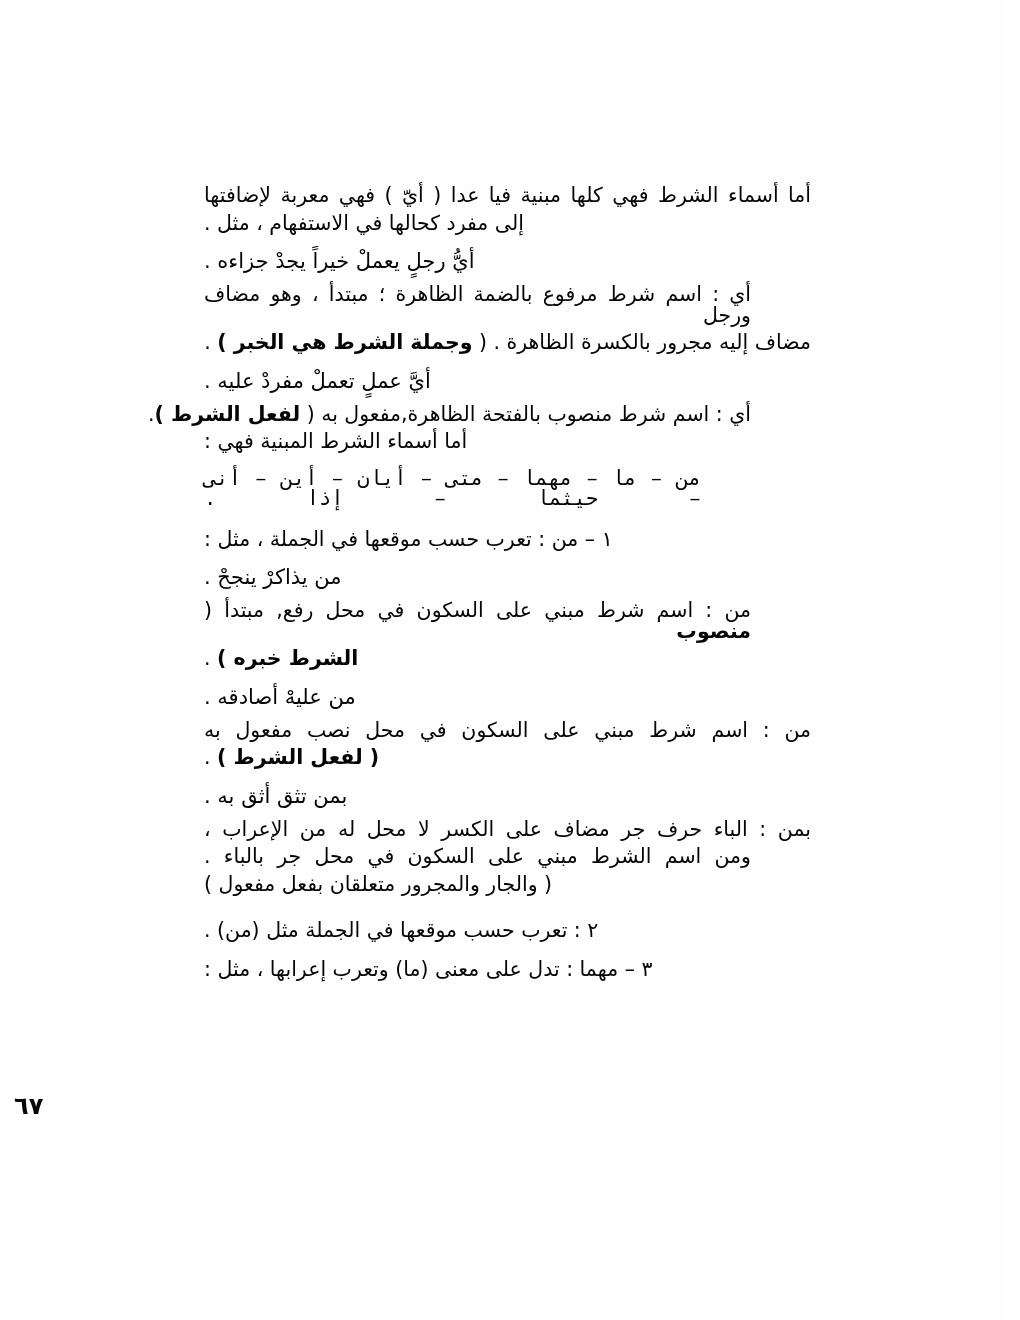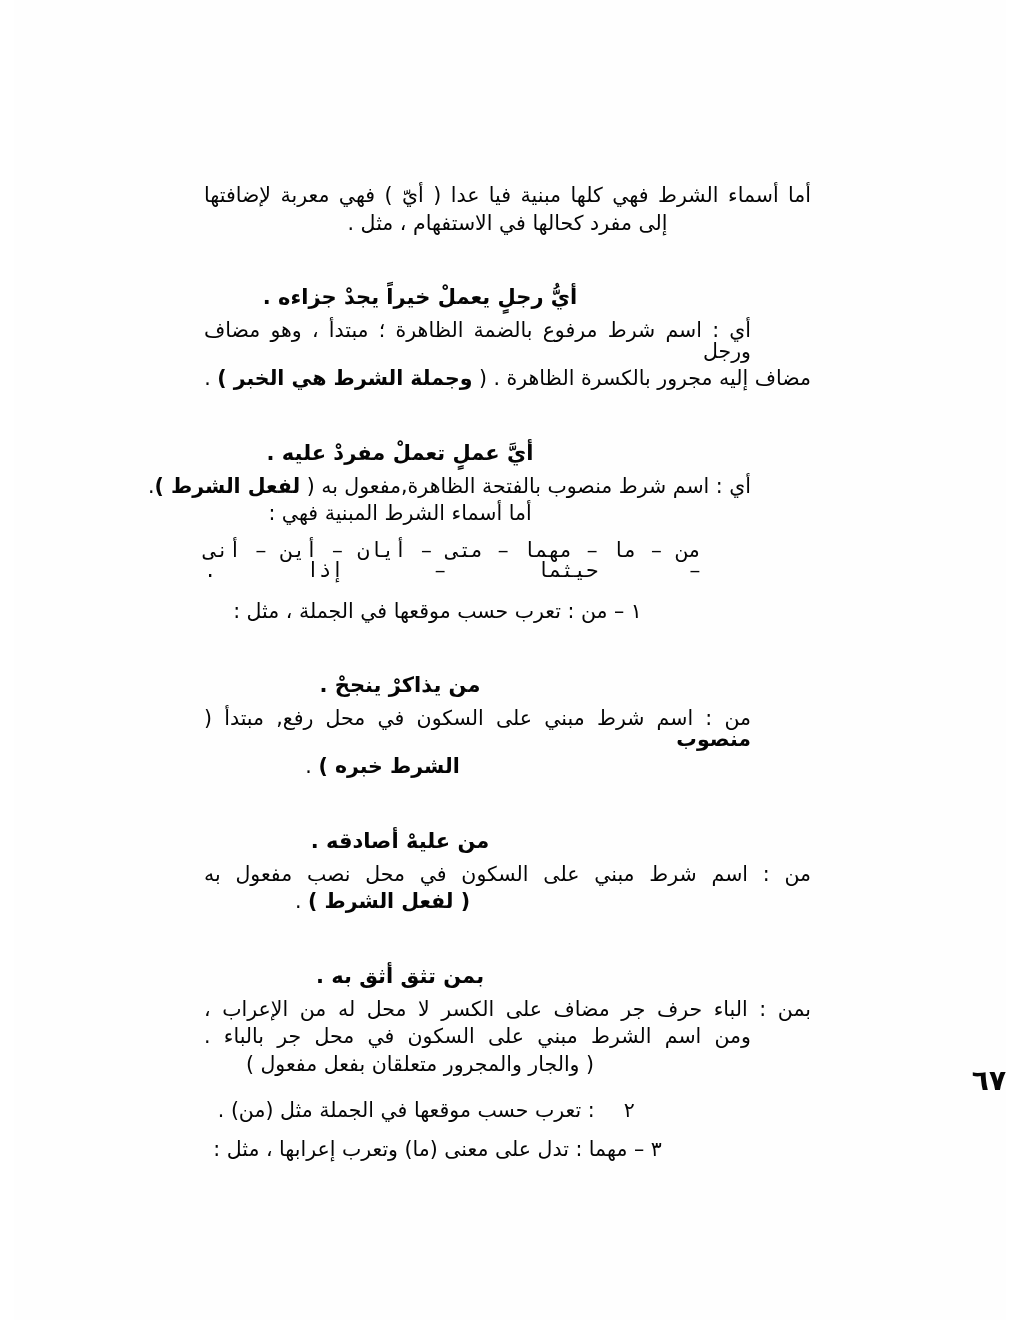--- a/index.html
+++ b/index.html
@@ -43,46 +43,45 @@
     letter-spacing: 0px;
     -webkit-font-smoothing: none;
   }
   
   .just {
     white-space: normal;
     text-align: justify;
     text-align-last: justify;
     word-spacing: 1px;
   }
-  .right  { text-align: center;  white-space: nowrap; }
+  .right  { text-align: left;  white-space: nowrap; }
   .bold   { font-weight: 800; }
   .ex {
-    font-weight: 700;
+    font-weight: 400;
     font-size: 21px;
-    margin-top: 36px;
   }
   .gap-xs { height: 7px; }
   .gap-s  { height: 12px; }
   .gap-m  { height: 18px; }
   .gap-l  { height: 26px; }
   .indent-a { padding-right: 60px; }
   .indent-b { padding-right: 110px; font-family: Liberation Mono, monospace; }
   .indent-c { padding-right: 175px; }
   .indent-d { padding-right: 215px; }
   .indent-e { padding-right: 250px; }
   .indent-f { padding-right: 140px; }
   .pad-l-a { padding-left: 40px; }
   .num-col { display: inline-block; min-width: 56px; }
   .page-number {
     position: absolute;
-    top: 1064px;
+    top: 1092px;
     left: 0;
     right: 0;
-    text-align: right;
-    font-size: 28px;
+    text-align: left;
+    font-size: 24px;
     font-weight: 700;
     color: #070707;
     font-family: "DejaVu Sans", sans-serif;
   }
 </style>
 </head>
 <body>
 
 <div class="page">
   <div class="scan-tint"></div>

